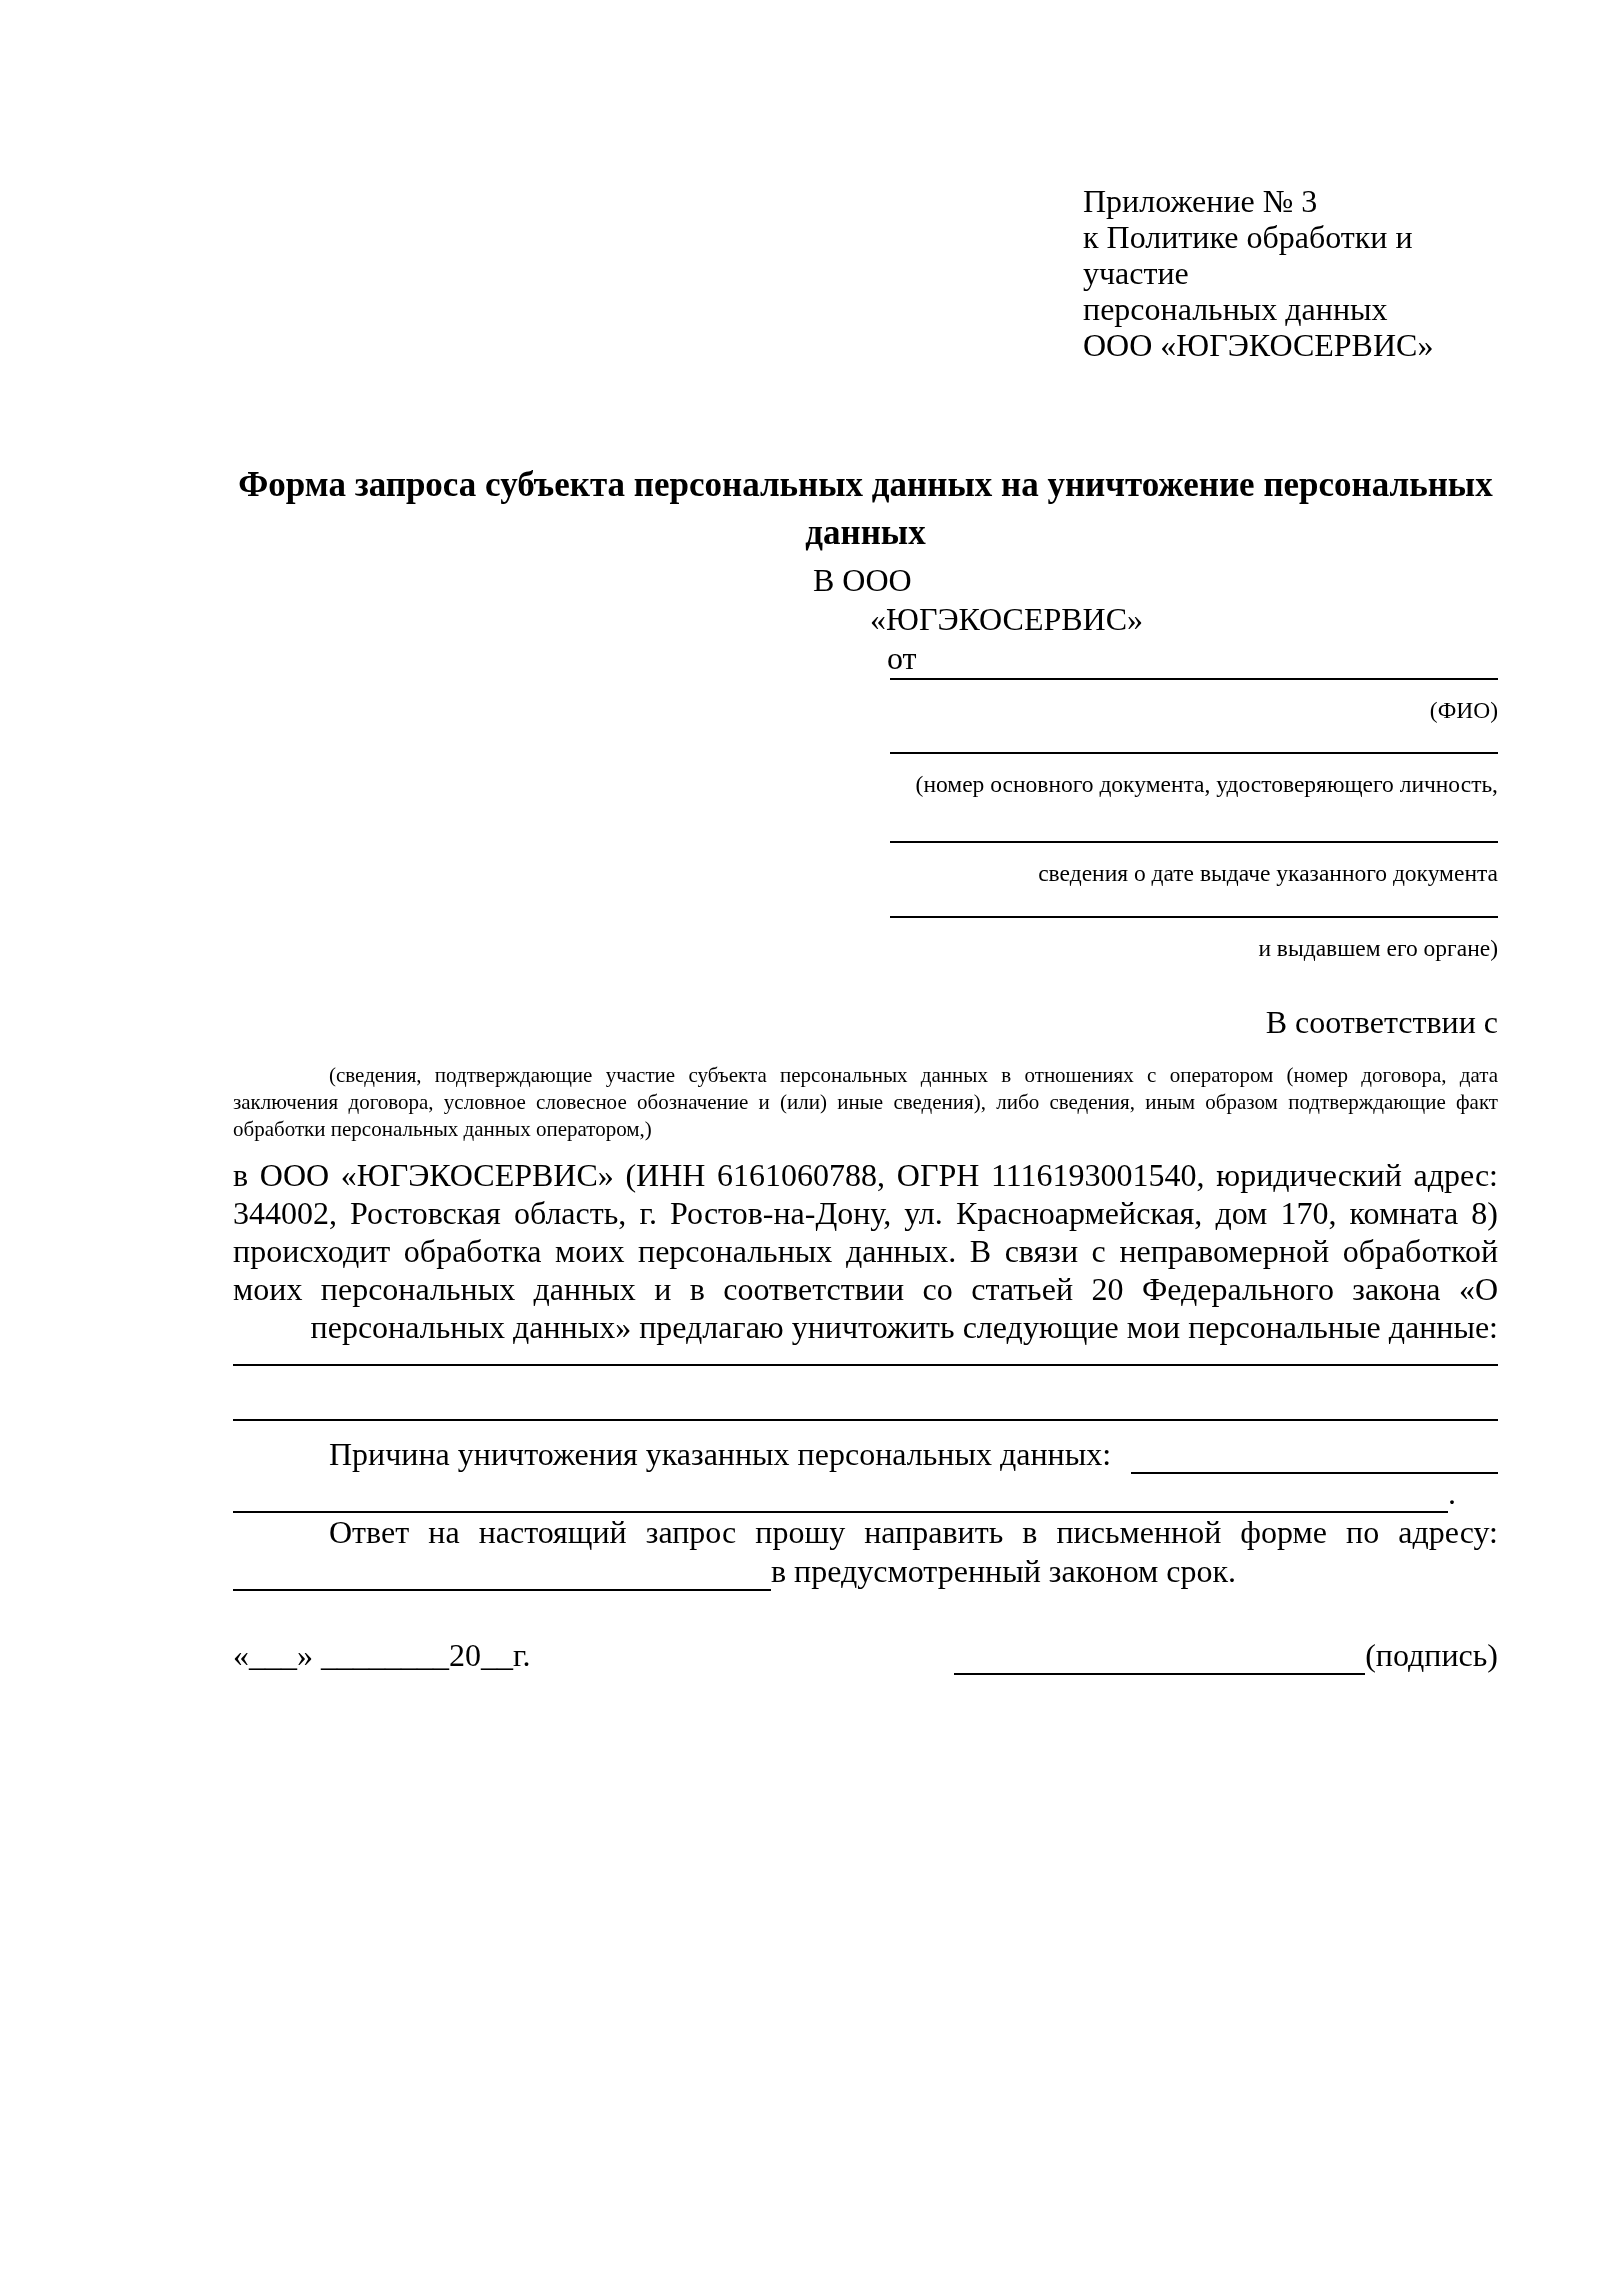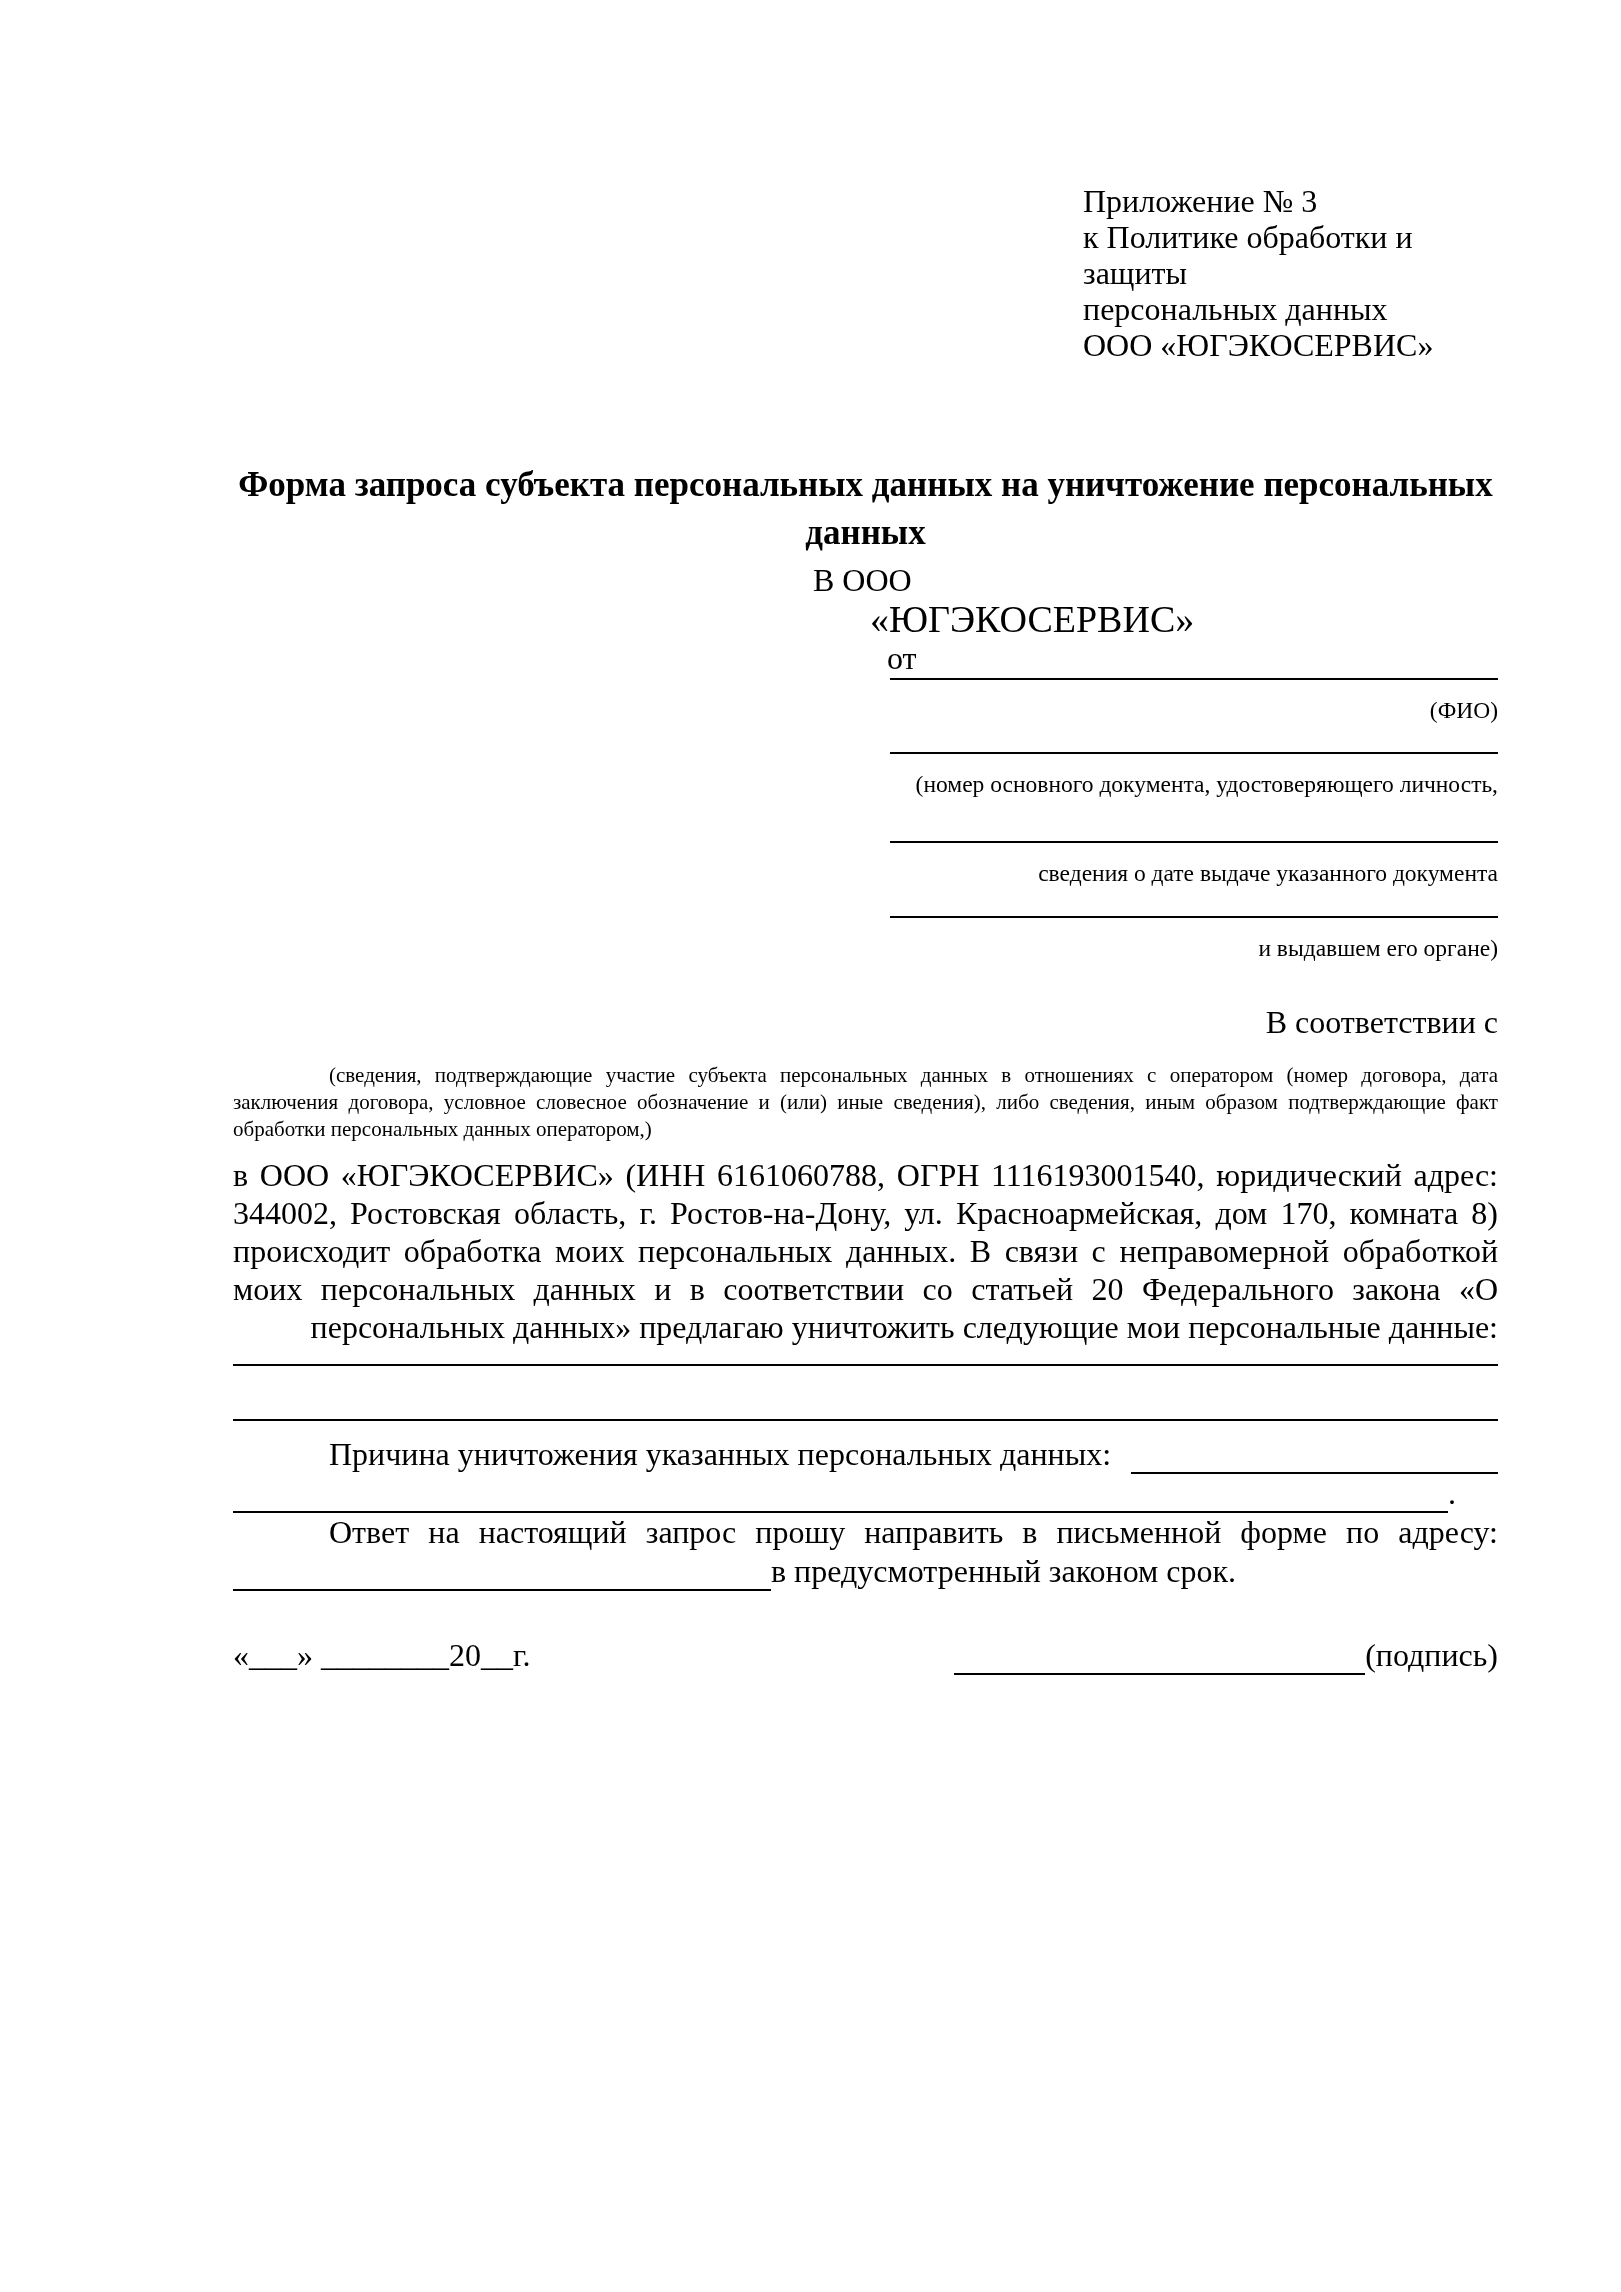--- a/index.html
+++ b/index.html
@@ -13,21 +13,21 @@
     box-sizing:border-box;
     padding:155px 123px 0 233px;
     overflow:hidden;
   }
   
   .header-block{margin-left:850px;font-size:32px;line-height:36px;margin-top:28px;}
   
   .title{margin-top:98px;text-align:center;font-weight:bold;font-size:35px;line-height:48px;}
   
   .addr1{margin:3.9px 0 0 580px;font-size:32px;line-height:39px;}
-  .addr2{margin:0 0 0 637px;font-size:38px;line-height:39px;}
+  .addr2{margin:0 0 0 637px;font-size:32px;line-height:39px;}
   .addr3{margin:0 0 0 654px;font-size:32px;line-height:39px;}
   
   .fieldbox{margin-left:657px;width:608px;}
   .rule{border-top:2.9px solid #000;height:0;}
   .fieldbox .rule{width:100%;}
   .flabel{margin-top:18px;text-align:right;font-size:23.5px;line-height:25.5px;}
   .mt30{margin-top:29px;} .mt44{margin-top:43px;} .mt31{margin-top:30px;}
   
   .body-size{font-size:32px;line-height:39px;}
   
@@ -54,21 +54,21 @@
   .sig-group{margin-left:auto;display:flex;align-items:flex-end;}
   .sig-fill{width:411px;flex:0 0 411px;}
 </style>
 </head>
 <body>
 
 <div class="page">
 
   <div class="header-block">
     <div>Приложение № 3</div>
-    <div>к Политике обработки и защиты</div>
+    <div>к Политике обработки и участие</div>
     <div>персональных данных</div>
     <div>ООО «ЮГЭКОСЕРВИС»</div>
   </div>
 
   <div class="title">Форма запроса субъекта персональных данных на уничтожение персональных данных</div>
 
   <div class="addr1">В ООО</div>
   <div class="addr2">«ЮГЭКОСЕРВИС»</div>
   <div class="addr3">от</div>
 

